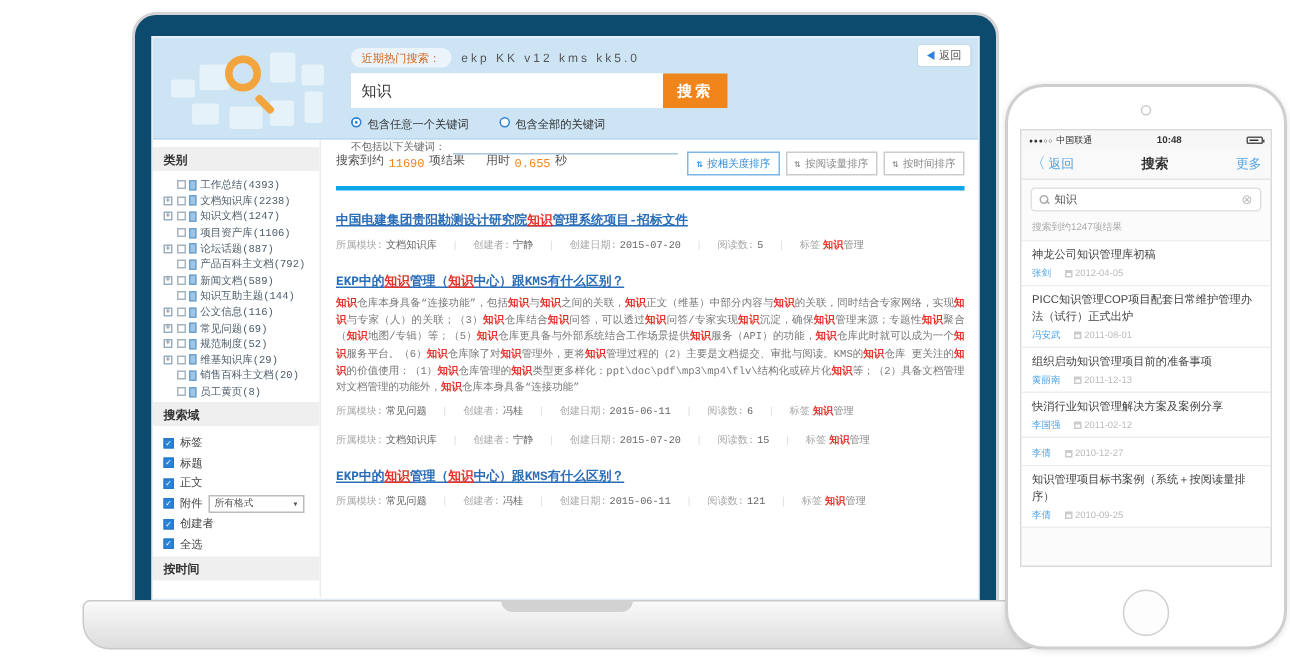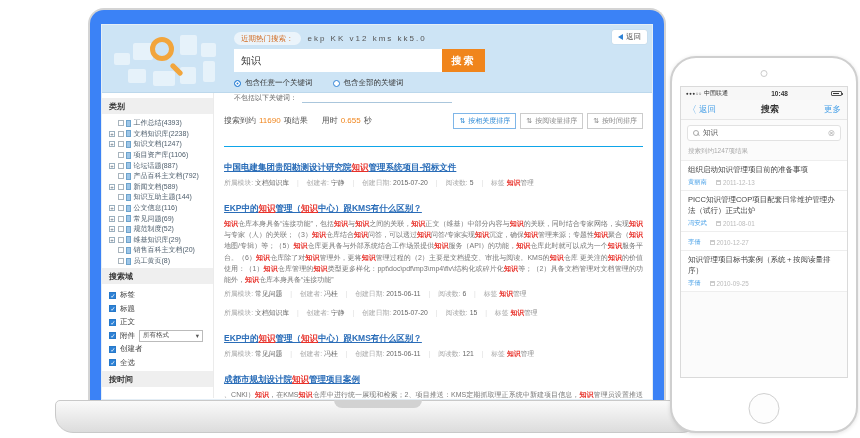--- a/index.html
+++ b/index.html
@@ -1,21 +1,21 @@
 <!DOCTYPE html>
 <html><head>
 <meta charset="utf-8">
 <style>
   html,body{margin:0;padding:0;width:860px;height:438px;overflow:hidden;background:#fff;
     font-family:"Liberation Sans","DejaVu Sans",sans-serif;-webkit-font-smoothing:antialiased;}
   *{box-sizing:border-box;}
   .stage{position:relative;width:860px;height:438px;}
 
   
-  .laptop-screen{position:absolute;left:88px;top:8px;width:578px;height:392px;background:#3b82f6;
+  .laptop-screen{position:absolute;left:88px;top:8px;width:578px;height:392px;background:#0c4a6e;
     border:2px solid #d4d4d4;border-bottom:none;border-radius:16px 16px 0 0;padding:14px 11px 0 11px;}
   .laptop-base{position:absolute;left:55px;top:400px;width:645px;height:33px;
     background:linear-gradient(#fafafa,#dcdcdc);border:1px solid #c9c9c9;border-radius:5px 5px 18px 18px;}
   .base-notch{position:absolute;left:50%;transform:translateX(-50%);top:-1px;width:88px;height:8px;
     background:#d2d2d2;border-radius:0 0 9px 9px;}
   .app{width:100%;height:100%;background:#fff;overflow:hidden;position:relative;border:1px solid #e4eef6;}
 
   
   .app-header{height:68px;background:#cde4f5;position:relative;border-bottom:1px solid #bcd8ec;}
   .logo-art{position:absolute;left:6px;top:4px;width:122px;height:60px;}
@@ -25,51 +25,51 @@
   .search-zone{position:absolute;left:132px;top:7px;}
   .hot-row{display:flex;align-items:center;gap:7px;margin-bottom:4px;}
   .hot-chip{background:rgba(255,255,255,.6);color:#d2691e;font-size:7.5px;border-radius:8px;padding:1.5px 7px;}
   .hot-terms{font-size:8px;color:#555;letter-spacing:2px;}
   .search-row{display:flex;}
   .search-input{width:208px;height:23px;border:1px solid #fff;font-size:10px;color:#333;padding:0 6px;outline:none;
     font-family:inherit;}
   .search-btn{width:43px;height:23px;background:#f0851c;border:none;color:#fff;font-size:10px;font-weight:bold;
     letter-spacing:2px;cursor:pointer;font-family:inherit;}
   .radio-row{display:flex;gap:20px;margin-top:6px;}
-  .radio{display:flex;align-items:center;gap:4px;font-size:7.5px;color:#333;}
+  .radio{display:flex;align-items:flex-start;gap:4px;font-size:7.5px;color:#333;}
   .radio-dot{width:7px;height:7px;border:1px solid #2e82d6;border-radius:50%;background:#fff;}
   .radio-dot.sel{background:#2e82d6;box-shadow:inset 0 0 0 1.5px #fff;}
   .exclude-row{display:flex;align-items:flex-end;gap:5px;margin-top:5px;font-size:7px;color:#666;}
   .exclude-line{width:150px;height:8px;border-bottom:1px solid #aac6dc;}
   .back-btn{position:absolute;right:5px;top:5px;background:#fff;border-radius:2px;padding:2px 6px;display:flex;
     align-items:center;gap:3px;font-size:7.5px;color:#555;box-shadow:0 0 1px rgba(0,0,0,.2);}
   .back-tri{width:0;height:0;border-top:3px solid transparent;border-bottom:3px solid transparent;border-right:5px solid #2e82d6;}
 
   
-  .app-body{display:flex;height:calc(100% - 69px);}
+  .app-body{display:flex;height:calc(100% - 69px);font-family:Liberation Mono, monospace;}
   .sidebar{width:112px;flex-shrink:0;border-right:1px solid #ebebeb;padding-top:5px;overflow:hidden;}
   .side-header{background:#efefef;font-size:8px;font-weight:bold;color:#333;padding:2.5px 7px;margin-top:2px;}
   .sidebar .side-header:first-child{margin-top:0;}
   .tree{padding:4px 2px 0 7px;}
   .tree-item{display:flex;align-items:center;gap:2.5px;height:10.6px;font-size:7px;color:#4d5d6b;white-space:nowrap;}
   .exp{width:6px;height:6px;border:1px solid #9ab0c0;background:#fff;font-size:6px;line-height:4px;text-align:center;color:#567;flex-shrink:0;}
   .cb{width:6px;height:6px;border:1px solid #a8b4bd;background:#fff;flex-shrink:0;position:relative;}
   .cb.checked{width:7px;height:7px;background:#2e82d6;border-color:#2779c9;}
   .cb.checked::after{content:"✓";position:absolute;left:0.5px;top:-1px;color:#fff;font-size:6px;}
   .ficon{width:5px;height:7px;background:#9ec6e8;border:1px solid #6da3cc;flex-shrink:0;}
   .domains{padding:4px 2px 0 7px;}
   .domain-item{display:flex;align-items:center;gap:4px;font-size:7.5px;color:#444;height:13.5px;}
   .format-select{display:none;border:1px solid #bbb;background:#fff;width:64px;height:12px;font-size:6.5px;color:#555;
     align-items:center;justify-content:space-between;padding:0 3px;}
   .time-list{padding:4px 2px 0 8px;}
 
   
   .results{flex:1;padding:8px 9px 0 10px;overflow:hidden;}
-  .stats-row{display:flex;align-items:center;font-size:8px;color:#555;padding-bottom:6px;border-bottom:1px solid #0ea5e9;}
-  .stat-num{color:#f0851c;margin:15px 3px;}
+  .stats-row{display:flex;align-items:flex-start;font-size:8px;color:#555;padding-bottom:6px;border-bottom:3px solid #0ea5e9;}
+  .stat-num{color:#f0851c;margin:4px 3px;}
   .stat-gap{width:14px;}
   .sort-group{margin-left:auto;display:flex;gap:4px;}
   .sort-btn{border:1px solid #ccc;background:#fff;font-size:7px;color:#888;padding:2px 5px;display:flex;align-items:center;gap:3px;
     font-family:inherit;cursor:pointer;}
   .sort-btn.active{border-color:#7fb6e8;color:#2e8ad6;}
   .sort-icon{font-size:7px;}
   .result{margin-top:9px;}
   .result-title{font-size:8.5px;font-weight:bold;color:#2a6db8;text-decoration:underline;cursor:pointer;display:inline-block;}
   .result-snippet{font-size:7px;color:#777;line-height:1.6;margin-top:3px;text-align:justify;}
   .result-meta{font-size:6.8px;color:#a9a9a9;margin-top:4px;white-space:nowrap;}
@@ -399,25 +399,20 @@
       <span class="m-label m-creator-label">创建者:</span><span class="meta-val m-creator">冯桂</span>
       <span class="meta-sep">|</span>
       <span class="m-label m-date-label">创建日期:</span><span class="meta-val m-date">2015-06-11</span>
       <span class="meta-sep">|</span>
       <span class="m-label m-reads-label">阅读数:</span><span class="meta-val m-reads">121</span>
       <span class="meta-sep">|</span>
       <span class="m-label m-tag-label">标签</span><span class="meta-tag m-tags"><span class="hl">知识</span>管理</span>
     </div>
   </div>
 
-  <div class="result">
-    <span class="result-title">成都市规划设计院<span class="hl">知识</span>管理项目案例</span>
-    <div class="result-snippet">、CNKI）<span class="hl">知识</span>，在KMS<span class="hl">知识</span>仓库中进行统一展现和检索；2、项目推送：KMS定期抓取理正系统中新建项目信息，<span class="hl">知识</span>管理员设置推送链接，将相关推送给项目负责人和项目成员。案例类型 = 仓库 产品类型 = KMS 客户所属区域 = 西南 客户所属行业 = 科研机构</div>
-    
-  </div>
 
 </div>
         </div>
 
       </div>
     </div>
   </div>
 
   <div class="laptop-base">
     <div class="base-notch"></div>
@@ -448,43 +443,63 @@
       <div class="search-box">
         <span class="mini-mag"></span>
         <span>知识</span>
         <span class="clear-btn">⊗</span>
       </div>
 
       <div class="phone-count">搜索到约1247项结果</div>
 
       <div>
 
+  <div class="phone-item">
+    <div class="phone-item-title">神龙公司知识管理库初稿</div>
+    <div class="phone-item-meta">
+      <span class="phone-author">张剑</span>
+      <span class="phone-date">
+        <span class="cal-icon"></span>
+        <span class="date-text">2012-04-05</span>
+      </span>
+    </div>
+  </div>
+
+  <div class="phone-item">
+    <div class="phone-item-title">PICC知识管理COP项目配套日常维护管理办法（试行）正式出炉</div>
+    <div class="phone-item-meta">
+      <span class="phone-author">冯安武</span>
+      <span class="phone-date">
+        <span class="cal-icon"></span>
+        <span class="date-text">2011-08-01</span>
+      </span>
+    </div>
+  </div>
 
   <div class="phone-item">
     <div class="phone-item-title">组织启动知识管理项目前的准备事项</div>
     <div class="phone-item-meta">
       <span class="phone-author">黄丽南</span>
       <span class="phone-date">
         <span class="cal-icon"></span>
         <span class="date-text">2011-12-13</span>
       </span>
     </div>
   </div>
 
   <div class="phone-item">
-    <div class="phone-item-title">PICC知识管理COP项目配套日常维护管理办法（试行）正式出炉</div>
+    <div class="phone-item-title">快消行业知识管理解决方案及案例分享</div>
     <div class="phone-item-meta">
-      <span class="phone-author">冯安武</span>
+      <span class="phone-author">李国强</span>
       <span class="phone-date">
         <span class="cal-icon"></span>
-        <span class="date-text">2011-08-01</span>
+        <span class="date-text">2011-02-12</span>
       </span>
     </div>
   </div>
-
 
   <div class="phone-item">
     <div class="phone-item-meta">
       <span class="phone-author">李倩</span>
       <span class="phone-date">
         <span class="cal-icon"></span>
         <span class="date-text">2010-12-27</span>
       </span>
     </div>
   </div>

